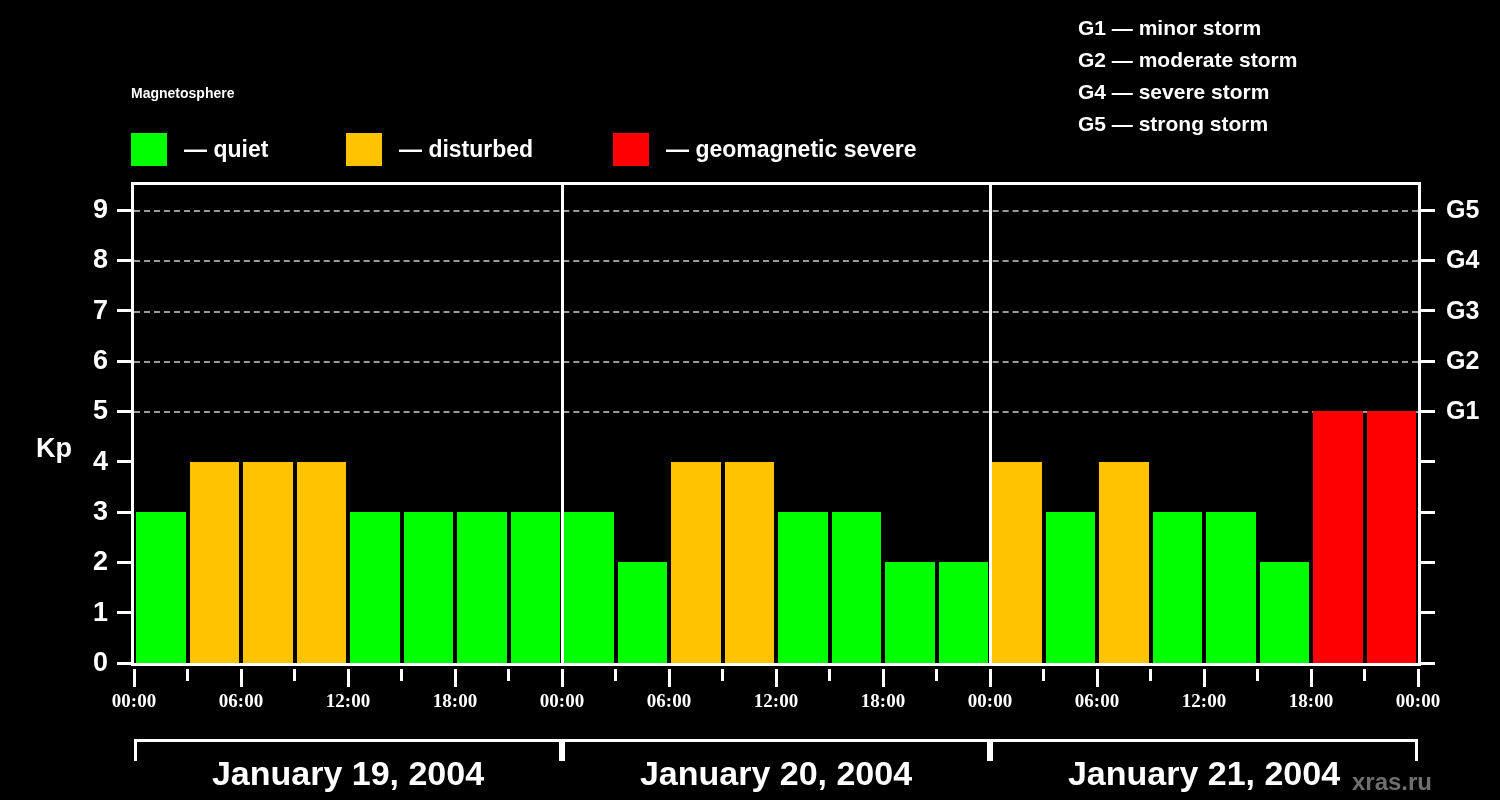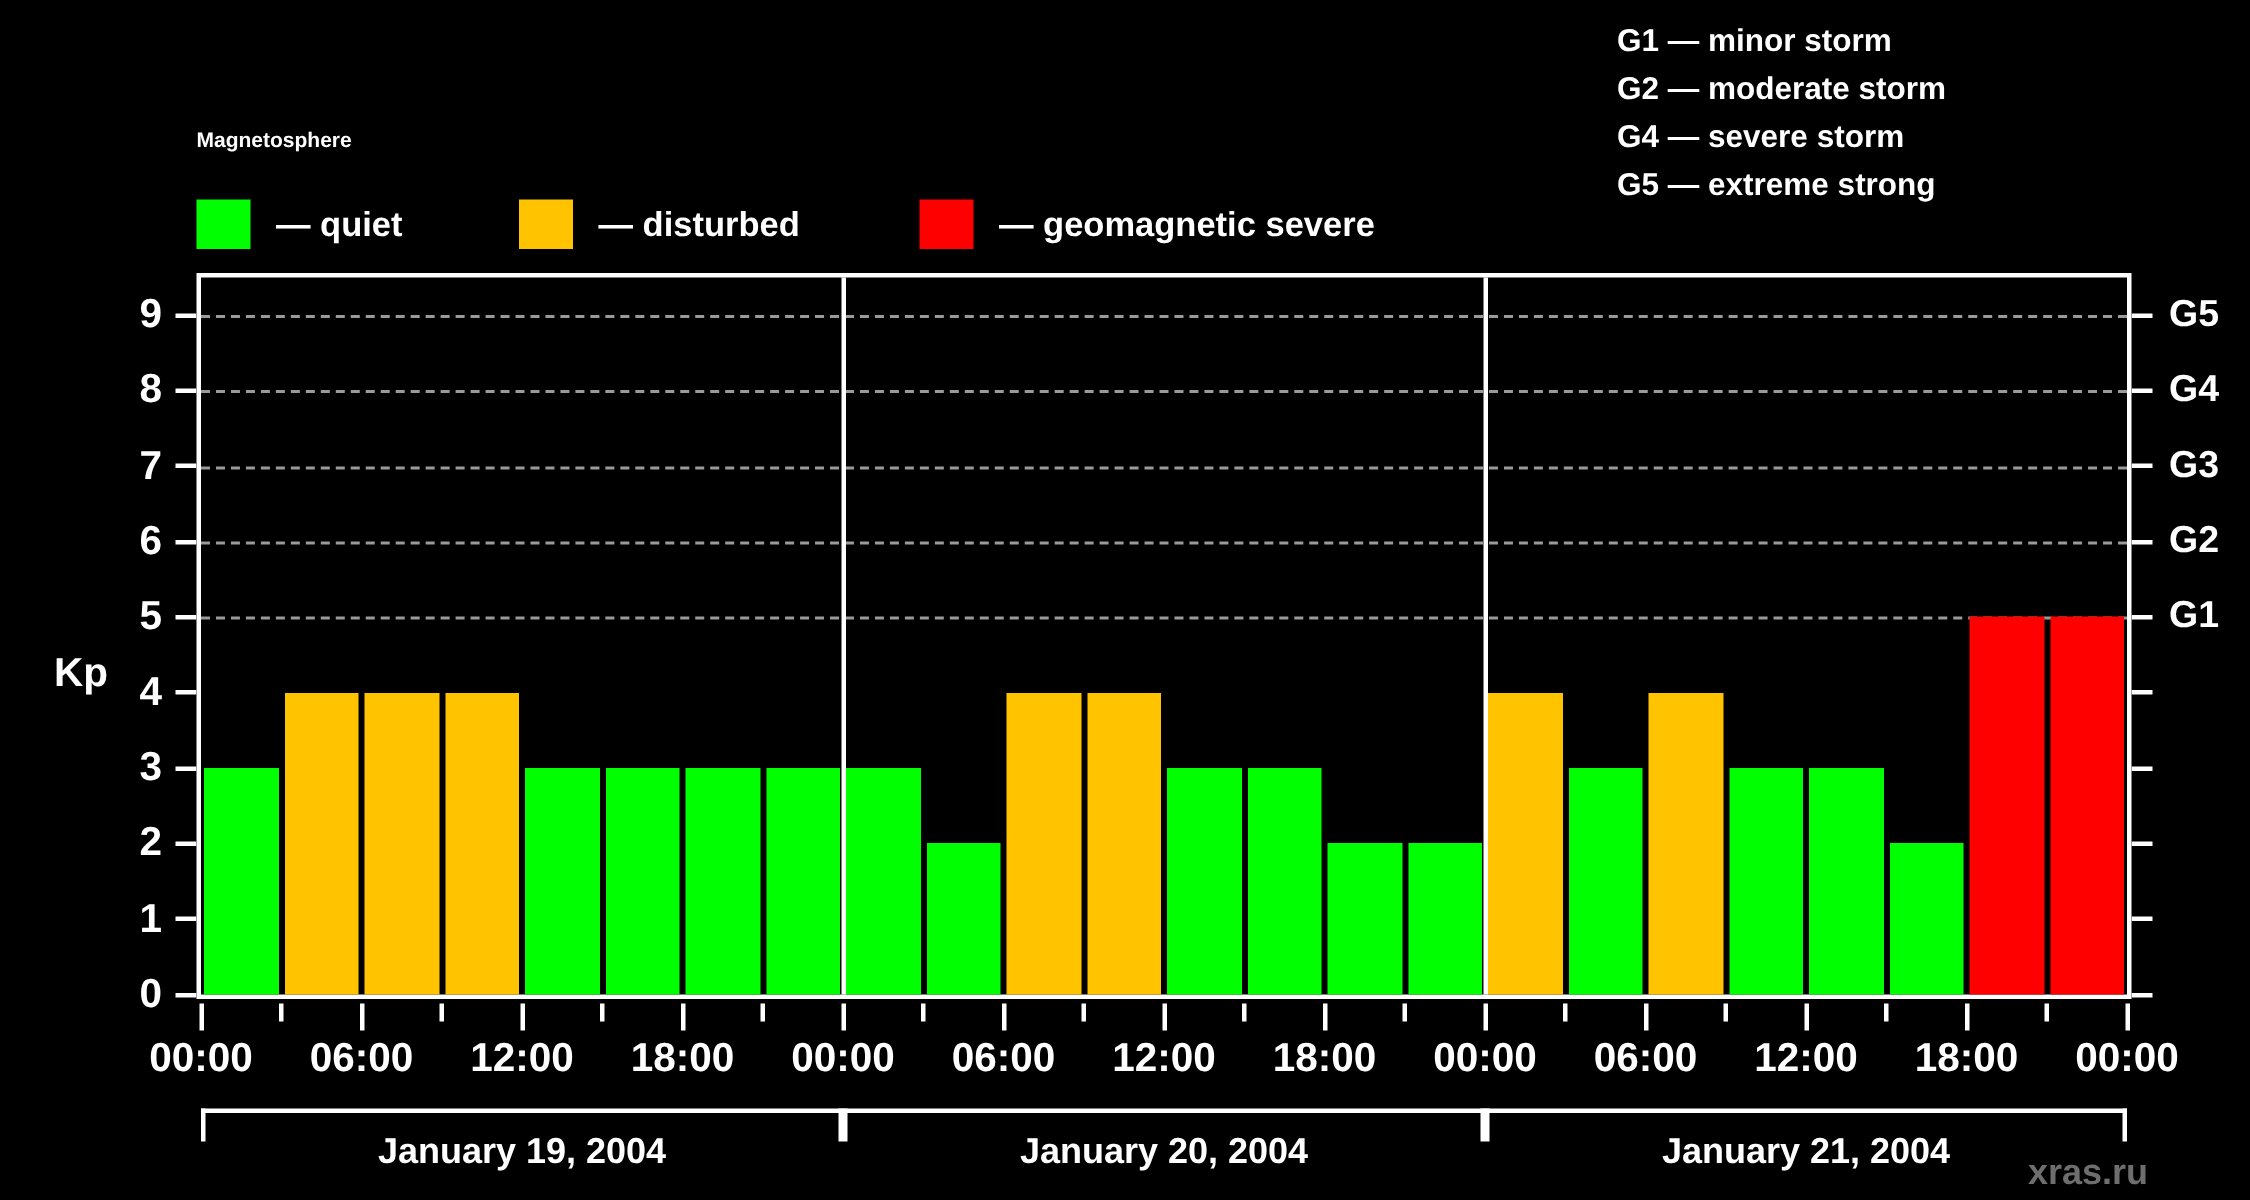--- a/index.html
+++ b/index.html
@@ -70,29 +70,29 @@
   
   .ytick-r{
     position:absolute;width:14px;height:3px;background:#ffffff;left:1421px;
   }
   .ylabel-r{
     position:absolute;left:1446px;font-size:25px;font-weight:bold;line-height:1;
   }
 
   
   .xtick{position:absolute;top:669px;width:3px;height:18px;background:#ffffff;}
-  .xlabel{position:absolute;top:690px;font-size:27px;font-weight:bold;transform:translateX(-50%);white-space:nowrap;}
+  .xlabel{position:absolute;top:690px;font-size:19px;font-weight:bold;transform:translateX(-50%);white-space:nowrap;font-family:Liberation Serif, serif;}
 
   
   .bracket{position:absolute;top:739px;height:22px;}
   .bracket .bar-h{position:absolute;left:0;right:0;top:0;height:3px;background:#ffffff;}
   .bracket .cap-l{position:absolute;left:0;top:0;width:3px;height:22px;background:#ffffff;}
   .bracket .cap-r{position:absolute;right:0;top:0;width:3px;height:22px;background:#ffffff;}
   .date-label{
-    position:absolute;top:754px;font-size:24px;font-weight:bold;
+    position:absolute;top:754px;font-size:34px;font-weight:bold;
     transform:translateX(-50%);white-space:nowrap;
   }
 
   .watermark{
     position:absolute;left:1392px;top:768px;
     font-size:24px;font-weight:bold;color:#6e6e6e;
     transform:translateX(-50%);
   }
 </style>
 </head>
@@ -114,21 +114,21 @@
       <div class="legend-item li2">
         <span class="legend-swatch" style="background: rgb(255, 0, 0);"></span>
         <span class="legend-text">— geomagnetic severe</span>
       </div>
     </div>
 
   <div class="gscale" id="gscale">
       <div class="gscale-row">G1 — minor storm</div>
       <div class="gscale-row">G2 — moderate storm</div>
       <div class="gscale-row">G4 — severe storm</div>
-      <div class="gscale-row">G5 — extreme strong</div>
+      <div class="gscale-row">G5 — strong storm</div>
     </div>
 
   <div id="axis-left">
       <div class="ytick" style="top: 661.5px;"></div>
       <div class="ylabel" style="top: 649px;">0</div>
       <div class="ytick" style="top: 611.184px;"></div>
       <div class="ylabel" style="top: 598.684px;">1</div>
       <div class="ytick" style="top: 560.868px;"></div>
       <div class="ylabel" style="top: 548.368px;">2</div>
       <div class="ytick" style="top: 510.553px;"></div>

